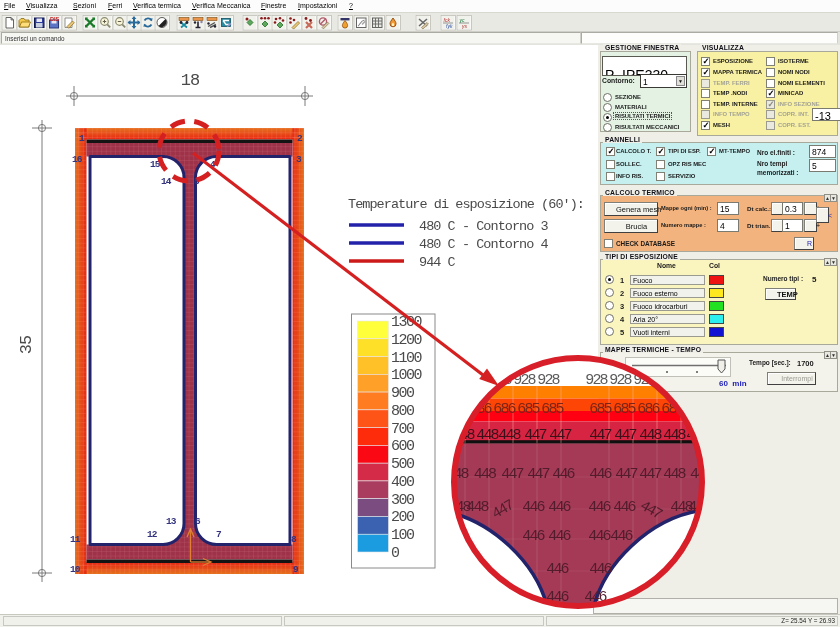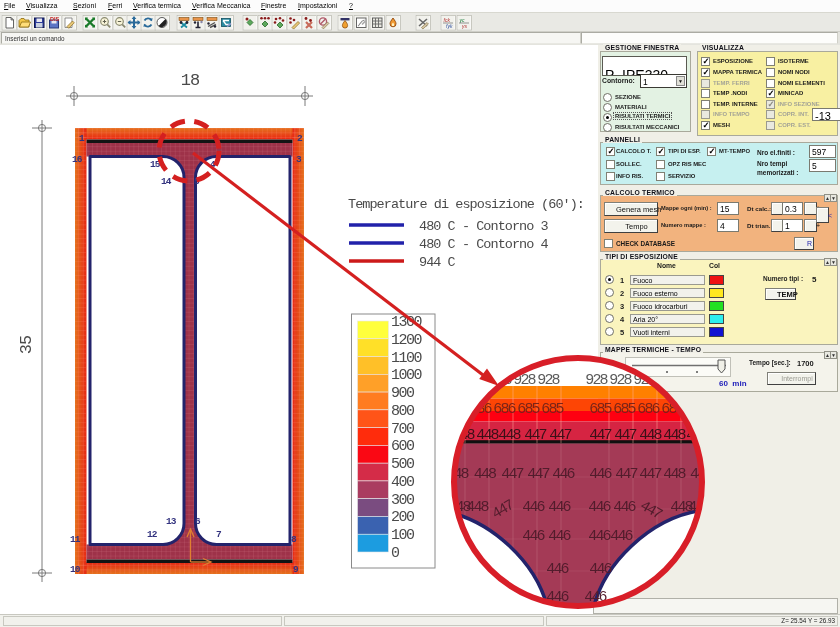--- a/index.html
+++ b/index.html
@@ -429,30 +429,30 @@
 <span class="lbl" style="left:668px;top:148px;font-size:5.9px;">TIPI DI ESP.</span>
 <div class="cb" style="left:656px;top:159.5px;"></div>
 <span class="lbl" style="left:668px;top:160.5px;font-size:5.9px;">OPZ RIS MEC</span>
 <div class="cb" style="left:656px;top:172px;"></div>
 <span class="lbl" style="left:668px;top:173px;font-size:5.9px;">SERVIZIO</span>
 <div class="cb" style="left:707px;top:147px;">
     <span class="ck">✓</span>
   </div>
 <span class="lbl" style="left:719px;top:148px;font-size:5.9px;">MT-TEMPO</span>
 <span class="lbl" style="left:757px;top:149px;font-size:6.5px;">Nro el.finiti :</span>
-<div class="fld" style="left:809px;top:145px;width:27px;height:13px;font-size:8.5px;">597</div>
+<div class="fld" style="left:809px;top:145px;width:27px;height:13px;font-size:8.5px;">874</div>
 <span class="lbl" style="left:757px;top:160px;font-size:6.5px;">Nro tempi</span>
 <span class="lbl" style="left:757px;top:169px;font-size:6.5px;">memorizzati :</span>
 <div class="fld" style="left:809px;top:159px;width:27px;height:13px;font-size:8.5px;">5</div>
 <div class="panel" style="left:600px;top:195px;width:238px;height:57px;background:#F2B37E;"></div>
 <span class="ptitle" style="left:603px;top:189px;">CALCOLO TERMICO</span>
 <div class="spin" style="left:824px;top:194px;width:7px;height:8px;line-height:7px;">▲</div>
 <div class="spin" style="left:830px;top:194px;width:7px;height:8px;line-height:7px;">▼</div>
 <div class="btn" style="left:604px;top:202px;width:54px;height:14px;line-height:13px;font-size:7.5px;">Genera mesh</div>
-<div class="btn" style="left:604px;top:219px;width:54px;height:14px;line-height:13px;font-size:7.5px;">Tempo</div>
+<div class="btn" style="left:604px;top:219px;width:54px;height:14px;line-height:13px;font-size:7.5px;">Brucia</div>
 <span class="lbl" style="left:661px;top:205px;font-size:5.7px;">Mappe ogni (min) :</span>
 <div class="fld" style="left:717px;top:202px;width:22px;height:13px;font-size:8.5px;">15</div>
 <span class="lbl" style="left:661px;top:222px;font-size:5.7px;">Numero mappe :</span>
 <div class="fld" style="left:717px;top:219px;width:22px;height:13px;font-size:8.5px;">4</div>
 <span class="lbl" style="left:747px;top:205px;font-size:6.2px;">Dt calc.:</span>
 <div class="btn" style="left:771px;top:202px;width:10px;height:13px;line-height:12px;">-</div>
 <div class="fld" style="left:782px;top:202px;width:21px;height:13px;font-size:8.5px;">0.3</div>
 <div class="btn" style="left:804px;top:202px;width:10px;height:13px;line-height:12px;">+</div>
 <span class="lbl" style="left:747px;top:222px;font-size:6.2px;">Dt trian.:</span>
 <div class="btn" style="left:771px;top:219px;width:10px;height:13px;line-height:12px;">-</div>

